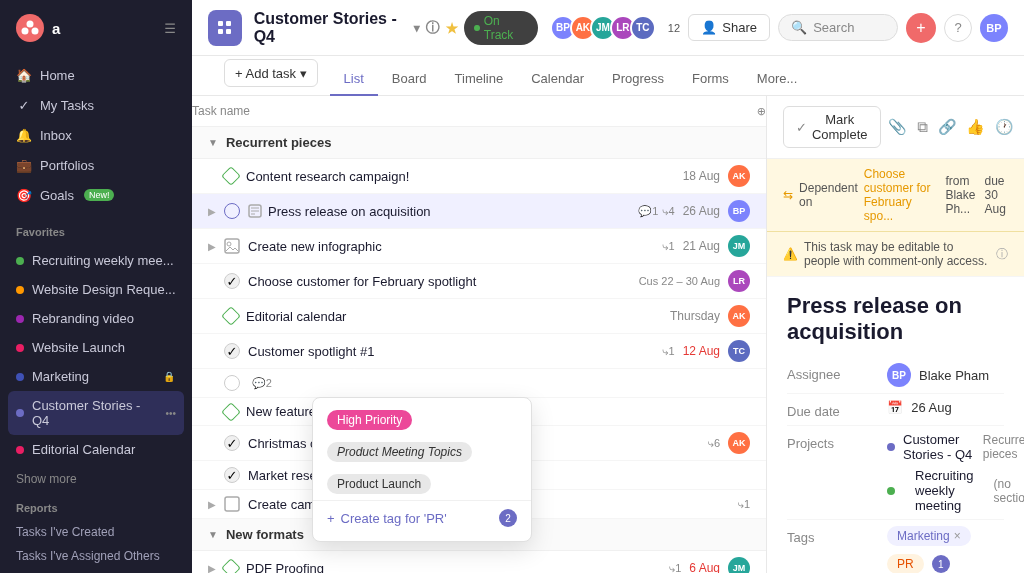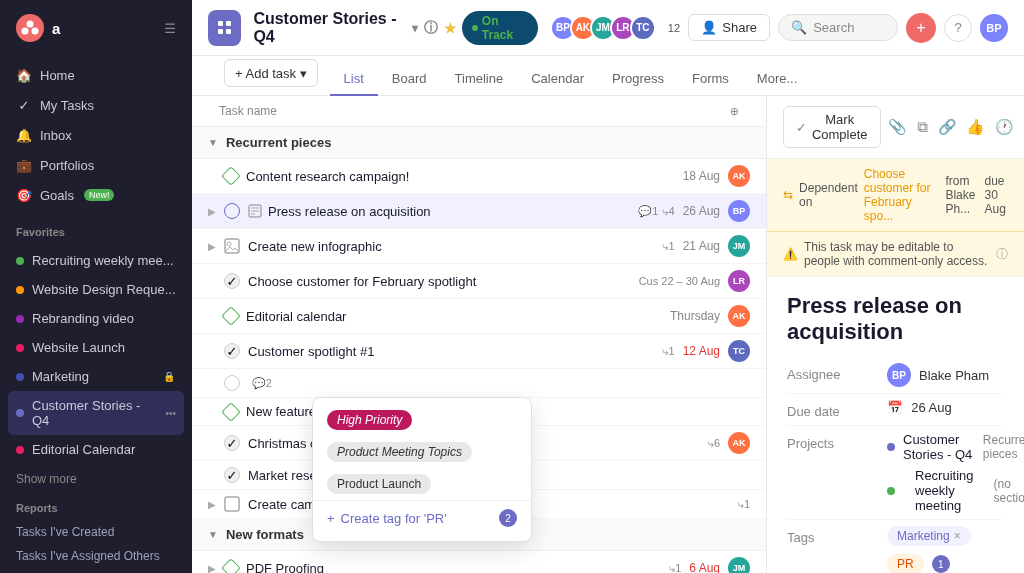--- a/index.html
+++ b/index.html
@@ -28,21 +28,21 @@
 
     
     .top-header { background: white; border-bottom: 1px solid #e8e8e8; padding: 0 16px; height: 56px; display: flex; align-items: center; gap: 12px; flex-shrink: 0; }
     .project-icon-circle { width: 36px; height: 36px; background: #6c6cc4; border-radius: 8px; display: flex; align-items: center; justify-content: center; }
     .project-icon-circle .dots { display: grid; grid-template-columns: 1fr 1fr; gap: 3px; padding: 6px; }
     .project-icon-circle .dot { width: 5px; height: 5px; background: white; border-radius: 1px; }
     .project-title { font-size: 16px; font-weight: 600; color: #1a1a2e; display: flex; align-items: center; gap: 6px; }
     .title-chevron { color: #888; font-size: 12px; }
     .title-info { color: #888; font-size: 14px; }
     .title-star { color: #f0c040; font-size: 14px; }
-    .on-track-badge { background: #0c4a6e; color: #4CAF50; border-radius: 20px; padding: 3px 10px; font-size: 12px; font-weight: 700; display: flex; align-items: center; gap: 4px; }
+    .on-track-badge { background: #404040; color: #4CAF50; border-radius: 20px; padding: 3px 10px; font-size: 12px; font-weight: 400; display: flex; align-items: center; gap: 4px; }
     .on-track-dot { width: 6px; height: 6px; background: #4CAF50; border-radius: 50%; }
     .header-right { margin-left: auto; display: flex; align-items: center; gap: 8px; }
     .avatar-stack { display: flex; }
     .avatar { width: 26px; height: 26px; border-radius: 50%; border: 2px solid white; margin-left: -6px; overflow: hidden; display: flex; align-items: center; justify-content: center; font-size: 10px; font-weight: 600; color: white; flex-shrink: 0; }
     .avatar:first-child { margin-left: 0; }
     .avatar-count { font-size: 11px; color: #555; margin-left: 4px; }
     .share-btn { border: 1px solid #ddd; background: white; padding: 5px 12px; border-radius: 6px; font-size: 13px; cursor: pointer; display: flex; align-items: center; gap: 5px; color: #333; }
     .search-box { border: 1px solid #ddd; background: #f5f5f5; padding: 5px 12px; border-radius: 20px; font-size: 13px; width: 120px; display: flex; align-items: center; gap: 6px; color: #888; cursor: text; }
     .circle-btn { width: 30px; height: 30px; border-radius: 50%; background: #f06a6a; display: flex; align-items: center; justify-content: center; color: white; font-size: 16px; cursor: pointer; }
     .help-btn { width: 28px; height: 28px; border-radius: 50%; border: 1px solid #ddd; display: flex; align-items: center; justify-content: center; color: #888; font-size: 13px; cursor: pointer; }
@@ -52,21 +52,21 @@
     .tab-bar { background: white; border-bottom: 1px solid #e8e8e8; padding: 0 16px; height: 40px; display: flex; align-items: flex-end; gap: 0; flex-shrink: 0; }
     .tab { padding: 8px 14px; font-size: 13px; color: #666; cursor: pointer; border-bottom: 2px solid transparent; margin-bottom: -1px; }
     .tab.active { color: #6c6cc4; border-bottom-color: #6c6cc4; font-weight: 500; }
     .add-task-btn { border: 1px solid #ddd; background: white; padding: 5px 10px; border-radius: 6px; font-size: 13px; cursor: pointer; display: flex; align-items: center; gap: 4px; color: #333; margin: 8px 12px 8px 16px; height: 28px; }
 
     
     .content-area { display: flex; flex: 1; overflow: hidden; background: white; }
 
     
     .task-list-panel { width: 575px; flex-shrink: 0; overflow-y: auto; border-right: 1px solid #e8e8e8; }
-    .task-list-header { display: flex; align-items: center; padding: 8px 27px; border-bottom: 1px solid #f0f0f0; gap: 24px; }
+    .task-list-header { display: flex; align-items: center; padding: 8px 0; border-bottom: 1px solid #f0f0f0; gap: 24px; }
     .task-name-col { flex: 1; color: #888; font-size: 12px; }
     .section-row { display: flex; align-items: center; gap: 8px; padding: 8px 16px; background: #fafafa; border-bottom: 1px solid #f0f0f0; }
     .section-chevron { font-size: 10px; color: #888; cursor: pointer; }
     .section-title { font-size: 13px; font-weight: 600; color: #333; }
     .task-row { display: flex; align-items: center; padding: 6px 16px; border-bottom: 1px solid #f5f5f5; cursor: pointer; position: relative; }
     .task-row.selected { background: #f0f0ff; }
     .task-expand { width: 16px; flex-shrink: 0; color: #aaa; font-size: 10px; cursor: pointer; }
     .task-check { width: 16px; height: 16px; border-radius: 50%; border: 1.5px solid #ccc; margin-right: 8px; flex-shrink: 0; display: flex; align-items: center; justify-content: center; }
     .task-check.checked { border-color: #ccc; background: #f0f0f0; }
     .task-check.diamond { border-radius: 3px; transform: rotate(45deg); width: 14px; height: 14px; }
@@ -76,21 +76,21 @@
     .task-comment { font-size: 11px; color: #888; display: flex; align-items: center; gap: 2px; }
     .task-attach { font-size: 11px; color: #888; display: flex; align-items: center; gap: 2px; }
     .task-date { font-size: 12px; color: #888; margin-left: 8px; white-space: nowrap; }
     .task-date.overdue { color: #e53935; }
     .task-avatar-sm { width: 22px; height: 22px; border-radius: 50%; margin-left: 8px; display: flex; align-items: center; justify-content: center; font-size: 9px; color: white; font-weight: 600; flex-shrink: 0; }
 
     
     .tag-dropdown { position: absolute; left: 120px; top: 100%; z-index: 100; background: white; border: 1px solid #e0e0e0; border-radius: 8px; box-shadow: 0 8px 24px rgba(0,0,0,0.12); width: 220px; padding: 6px 0; }
     .tag-option { padding: 6px 14px; font-size: 13px; cursor: pointer; display: flex; align-items: center; gap: 8px; }
     .tag-chip { padding: 3px 10px; border-radius: 20px; font-size: 12px; font-weight: 500; }
-    .tag-chip.high-priority { background: #be185d; color: white; font-style: italic; }
+    .tag-chip.high-priority { background: #ec4899; color: white; }
     .tag-chip.non-profit { background: #ff9800; color: white; }
     .tag-chip.product-meeting { background: #e8e8e8; color: #333; font-style: italic; }
     .tag-chip.product-launch { background: #e8e8e8; color: #333; }
     .create-tag-row { padding: 8px 14px; color: #6c6cc4; font-size: 13px; cursor: pointer; display: flex; align-items: center; gap: 6px; border-top: 1px solid #f0f0f0; }
     .tag-search-num { width: 18px; height: 18px; background: #6c6cc4; border-radius: 50%; color: white; font-size: 10px; display: flex; align-items: center; justify-content: center; margin-left: auto; }
 
     
     .detail-panel { flex: 1; overflow-y: auto; padding: 0; }
     .detail-toolbar { display: flex; align-items: center; padding: 10px 16px; border-bottom: 1px solid #f0f0f0; gap: 8px; }
     .mark-complete-btn { border: 1px solid #ddd; background: white; padding: 5px 12px; border-radius: 6px; font-size: 13px; cursor: pointer; display: flex; align-items: center; gap: 5px; color: #333; }

